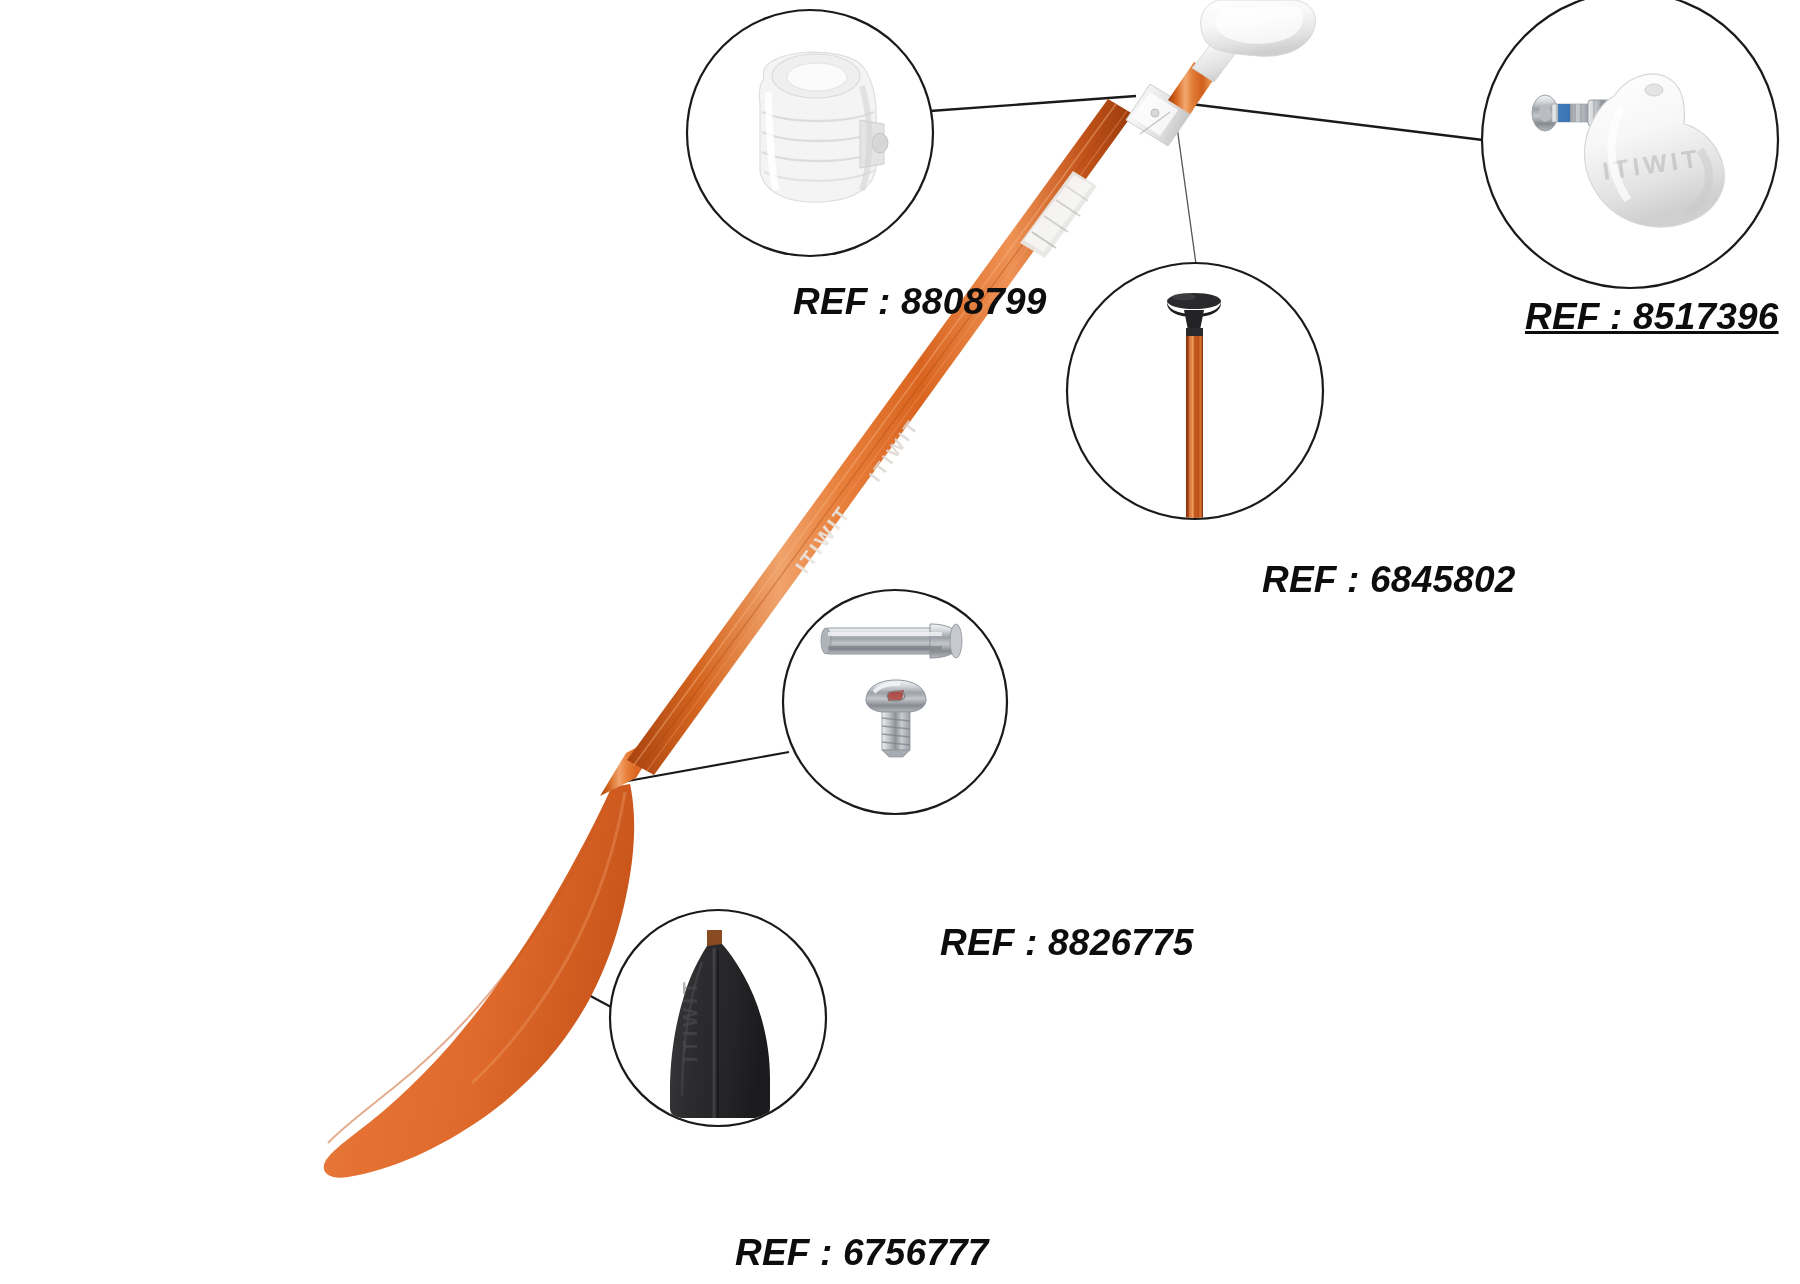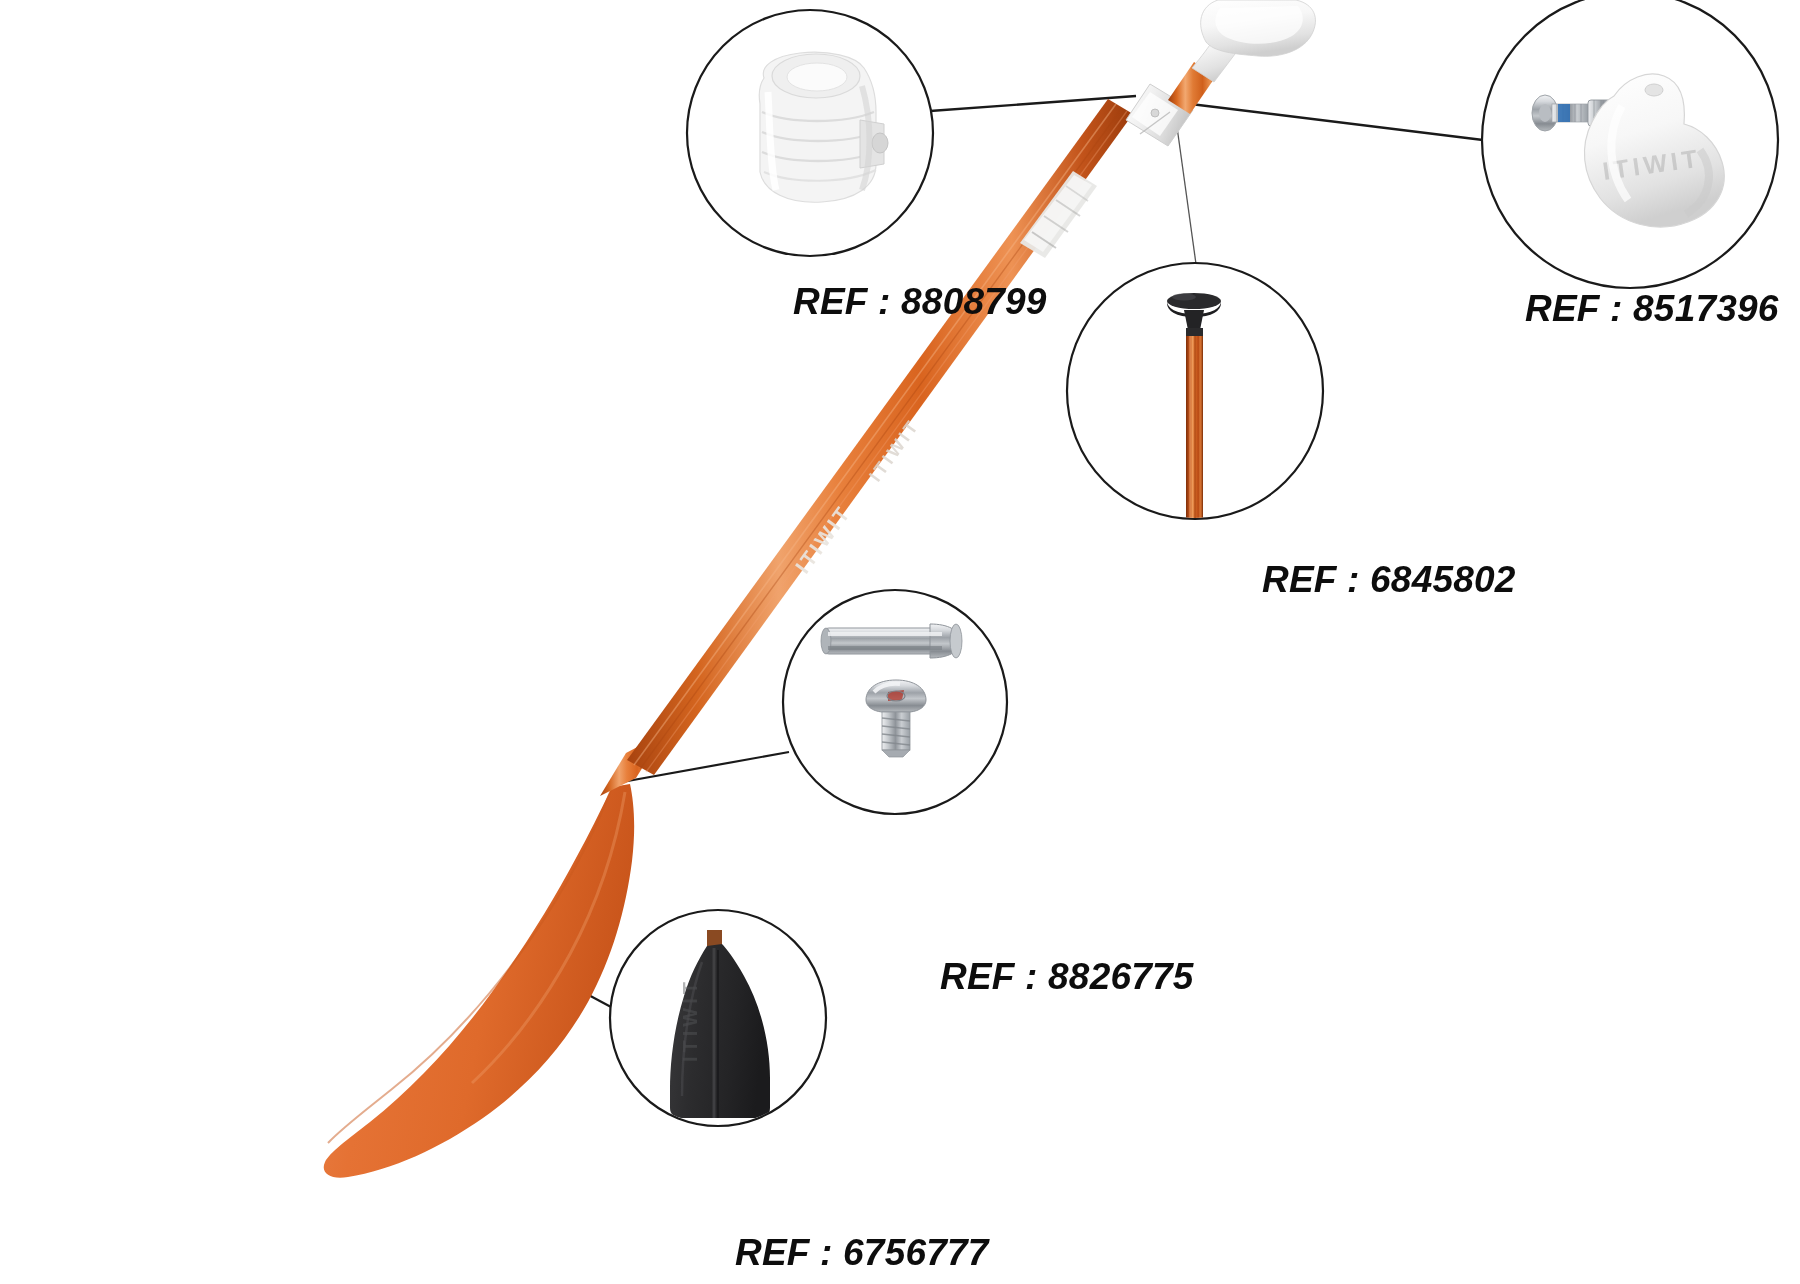--- a/index.html
+++ b/index.html
@@ -30,23 +30,23 @@
     font-family: "Liberation Sans", sans-serif;
     font-weight: bold;
     font-style: italic;
     font-size: 37px;
     letter-spacing: 0.2px;
     color: #0d0d0d;
     white-space: nowrap;
     user-select: none;
   }
   #ref-label-8808799 { left: 793px;  top: 281px;  }
-  #ref-label-8517396 { left: 1525px; top: 288px;  }
+  #ref-label-8517396 { left: 1525px; top: 296px; text-decoration: underline;  }
   #ref-label-8826776 { left: 1262px; top: 559px;  }
-  #ref-label-8826775 { left: 940px;  top: 922px; margin-top: 34px;  }
+  #ref-label-8826775 { left: 940px;  top: 922px;  }
   #ref-label-8817696 { left: 735px;  top: 1232px; }
 </style>
 </head>
 <body>
 
 <div id="stage">
 
   <svg class="layer" viewBox="0 0 1800 1284">
     <defs>
 

